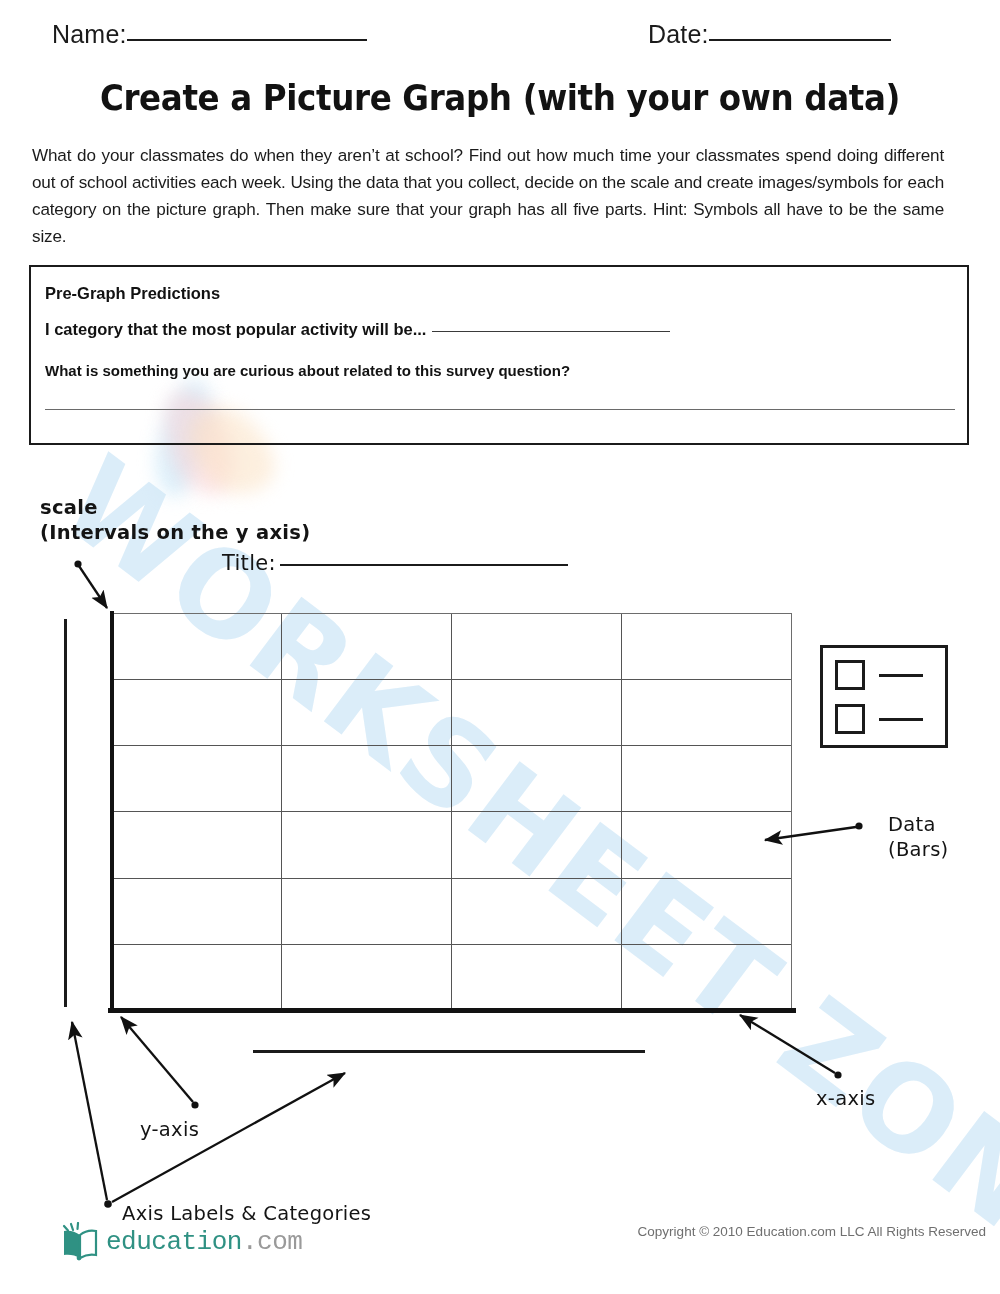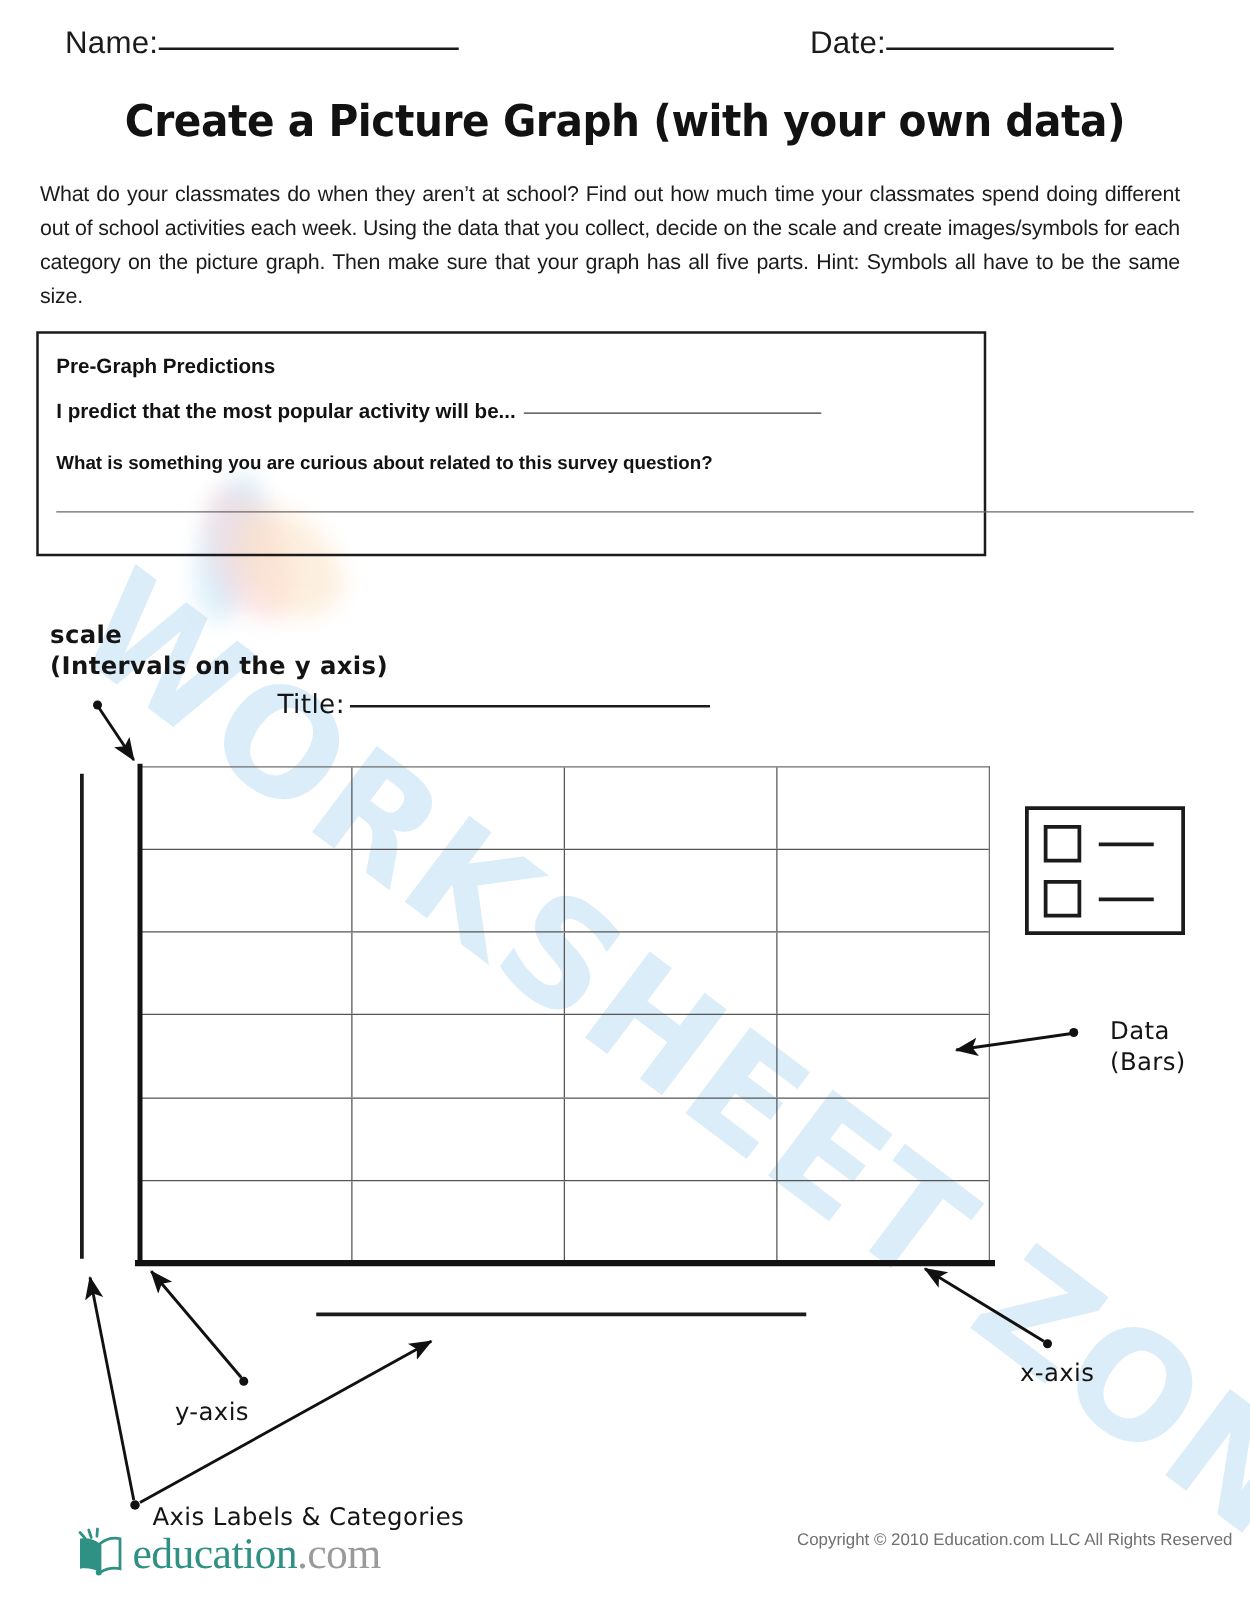--- a/index.html
+++ b/index.html
@@ -88,21 +88,21 @@
     line-height: 27px;
     color: #1b1b1b;
     text-align: justify;
     letter-spacing: -.15px;
   }
 
   
   #predictions-box {
     position: absolute;
     left: 29px; top: 265px;
-    width: 760px; height: 180px;
+    width: 940px; height: 180px;
     border: 2.5px solid #1b1b1b;
     box-sizing: border-box;
     background: transparent;
   }
   #predictions-box .pb-title {
     position: absolute; left: 14px; top: 17px;
     font-size: 16.5px; font-weight: 700; color: #121212;
   }
   #predictions-box .pb-line1 {
     position: absolute; left: 14px; top: 53px;
@@ -232,22 +232,22 @@
 
   
   #logo {
     position: absolute;
     left: 58px; top: 1222px;
     display: flex;
     align-items: center;
   }
   #logo .logo-mark { width: 44px; height: 40px; margin-right: 4px; }
   #logo .logo-word {
-    font-family: Liberation Serif, serif;
-    font-size: 35px;
+    font-family: Liberation Mono, monospace;
+    font-size: 26px;
     letter-spacing: -.5px;
     line-height: 1;
   }
   #logo .w-edu { color: #2f9183; }
   #logo .w-com { color: #9a9a9a; }
 
   #copyright {
     position: absolute;
     right: 14px; top: 1222px;
     text-align: right;
@@ -277,21 +277,21 @@
     </div>
   </div>
 
   <div id="page-title">Create a Picture Graph (with your own data)</div>
 
   <div id="intro">What do your classmates do when they aren’t at school? Find out how much time your classmates spend doing different out of school activities each week. Using the data that you collect, decide on the scale and create images/symbols for each category on the picture graph. Then make sure that your graph has all five parts. Hint: Symbols all have to be the same size.</div>
 
   <div id="predictions-box">
     <div class="pb-title">Pre-Graph Predictions</div>
     <div class="pb-line1">
-      <span>I predict that the most popular activity will be...</span><span class="rule-thin"></span>
+      <span>I category that the most popular activity will be...</span><span class="rule-thin"></span>
     </div>
     <div class="pb-line2">What is something you are curious about related to this survey question?</div>
     <div class="pb-answer-rule"></div>
   </div>
 
   <div class="annot" id="label-scale">scale
 (Intervals on the y axis)</div>
 
   <div class="annot" id="label-title">
     <span>Title:</span><span class="rule-dashline"></span>

